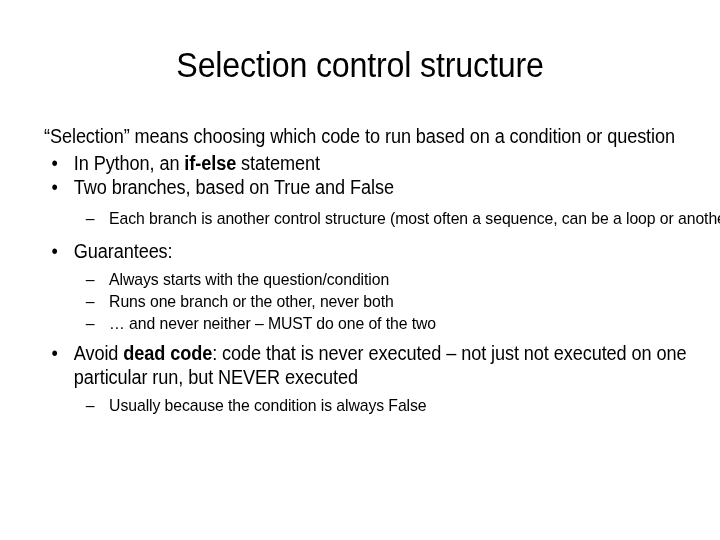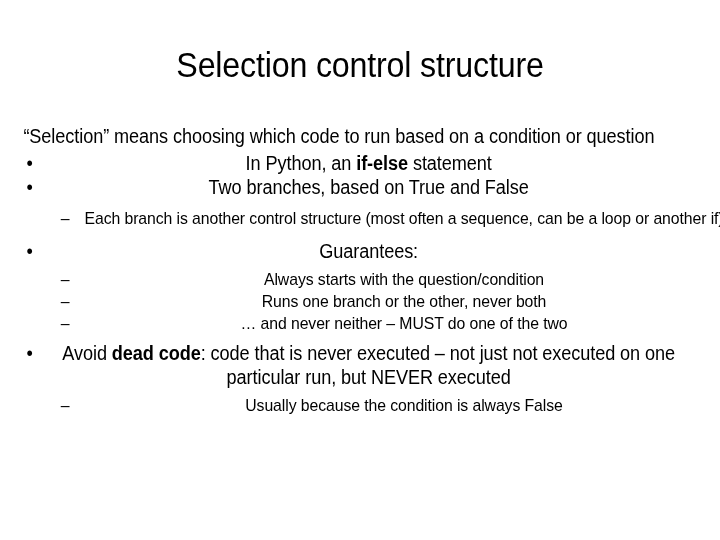--- a/index.html
+++ b/index.html
@@ -32,24 +32,23 @@
     font-weight: 400;
     line-height: 42px;
     letter-spacing: -0.2px;
     color: #000000;
     transform: scaleX(0.92);
     transform-origin: center top;
     white-space: nowrap;
   }
   .body-area {
     position: absolute;
-    left: 19px;
+    left: 44px;
     top: 124px;
     width: 640px;
-    text-align: center;
   }
   .para {
     font-size: 19.5px;
     line-height: 24px;
     color: #000000;
     transform: scaleX(0.93);
     transform-origin: left top;
     width: 688px;
     margin: 0 0 1px 0;
     letter-spacing: -0.1px;

